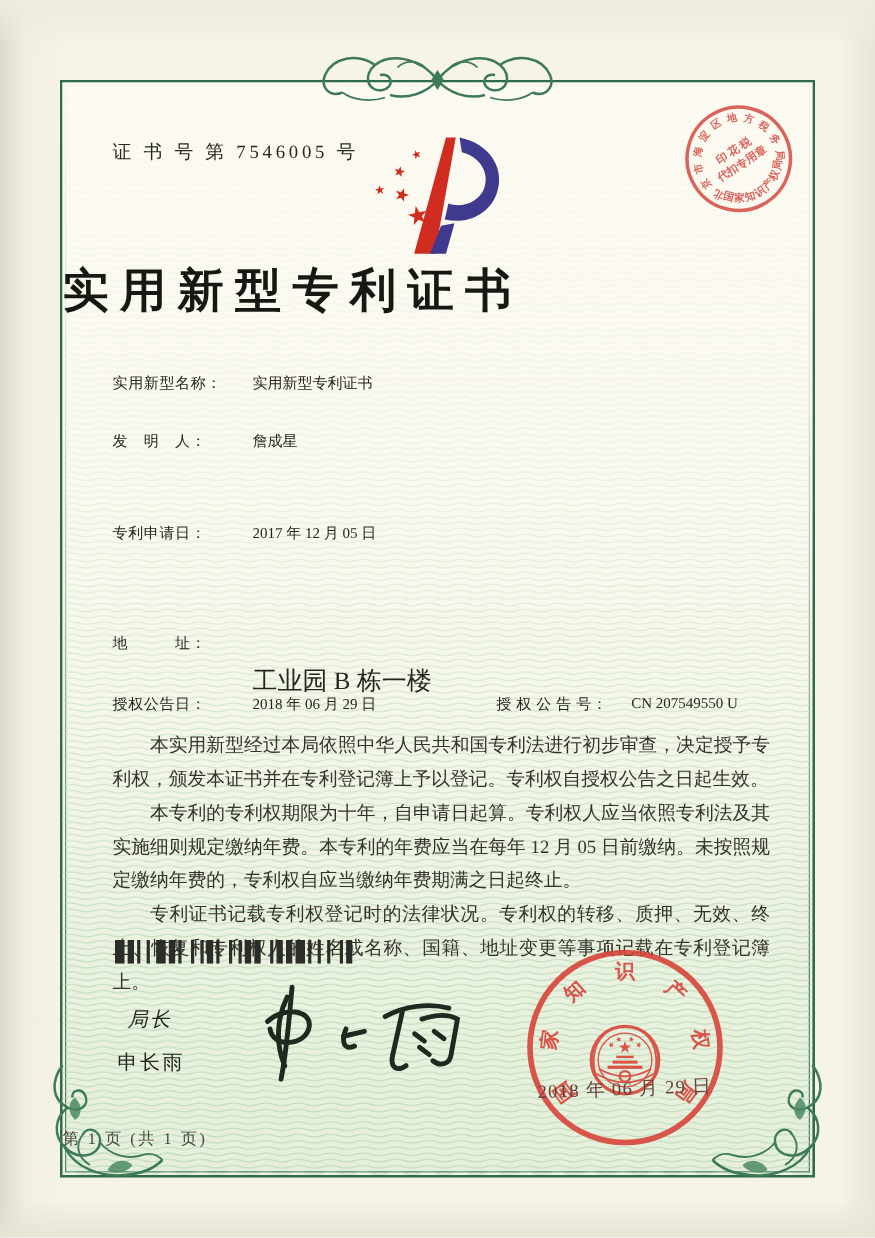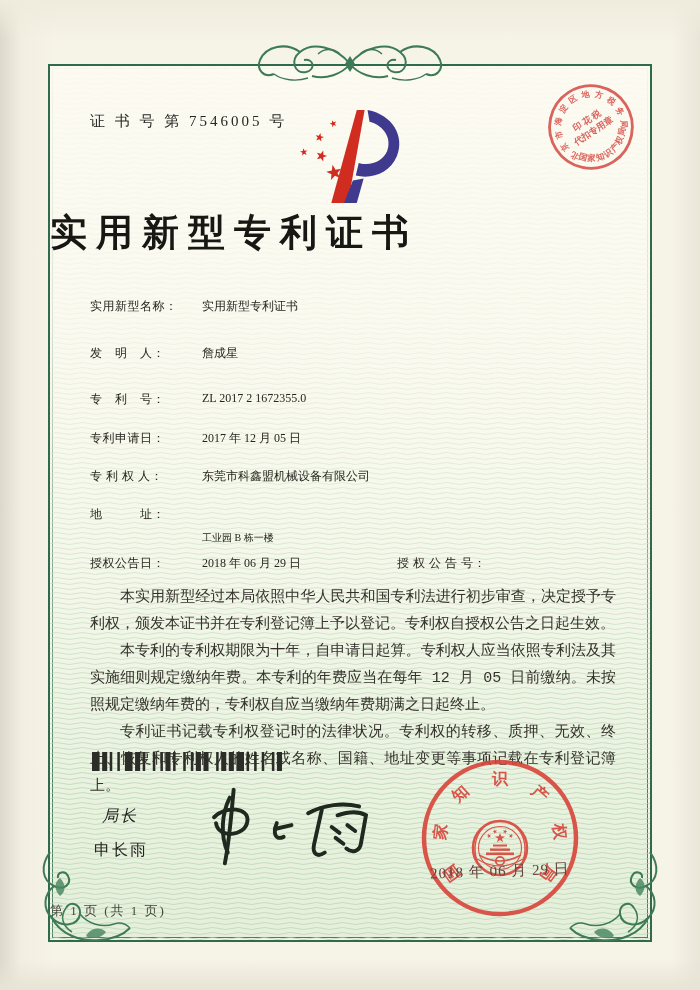--- a/index.html
+++ b/index.html
@@ -23,25 +23,25 @@
     background:linear-gradient(180deg,rgba(252,250,241,.95) 0%,rgba(252,250,241,.8) 28%,rgba(252,250,241,.35) 55%,rgba(252,250,241,0) 82%);}
   .inner{position:absolute;inset:0;}
   
   .certno{position:absolute;left:40px;top:46px;font-size:15px;letter-spacing:3px;color:#262622;text-align:right;}
   .logo{position:absolute;left:234px;top:42px;width:124px;height:98px;}
   .title{position:absolute;left:0;top:142px;width:100%;text-align:left;
     font-size:37px;font-weight:bold;letter-spacing:9px;color:#171714;}
   .frow{position:absolute;left:40px;width:530px;display:flex;font-size:12px;color:#26251f;}
   .flabel{flex:none;width:112px;letter-spacing:.5px;}
   .fvalue{flex:1;}
-  .addr2{position:absolute;left:152px;width:420px;font-size:10px;color:#26251f;}
+  .addr2{position:absolute;left:152px;width:420px;font-size:20px;color:#26251f;}
   .grantno{position:absolute;left:307px;top:0;display:flex;}
   .grantno .flabel{width:108px;}
   .paras{position:absolute;left:40px;top:518px;width:526px;
-    font-size:15px;line-height:27px;text-align:justify;color:#34322c;font-family:Liberation Mono, monospace;}
+    font-size:15px;line-height:27px;text-align:justify;color:#34322c;}
   .paras p{margin:0;text-indent:2em;}
   .barcode{position:absolute;left:42px;top:686px;width:190px;height:19px;}
   .barcode svg{width:100%;height:100%;}
   .signer-title{position:absolute;left:52px;top:740px;font-size:16px;letter-spacing:2px;color:#23231f;font-style:italic;}
   .signer-name{position:absolute;left:44px;top:774px;font-size:16px;letter-spacing:2px;color:#23231f;}
   .signature{position:absolute;left:138px;top:714px;width:205px;height:98px;}
   .seal{position:absolute;left:368px;top:690px;width:164px;height:164px;opacity:.9;}
   .seal-date{position:absolute;left:380px;top:796px;font-size:15px;letter-spacing:1px;
     color:#64413a;transform:rotate(-2deg);white-space:nowrap;}
   .stamp{position:absolute;left:494px;top:14px;width:94px;height:94px;opacity:.82;}
@@ -95,41 +95,34 @@
     <div class="title">实用新型专利证书</div>
 
     <div class="frow" style="top:232px">
       <span class="flabel">实用新型名称：</span>
       <span class="fvalue">实用新型专利证书</span>
     </div>
     <div class="frow" style="top:279px">
       <span class="flabel">发　明　人：</span>
       <span class="fvalue">詹成星</span>
     </div>
-    <div class="frow" style="top:325px">
-      <span class="flabel">专　利　号：</span>
-      <span class="fvalue">ZL 2017 2 1672355.0</span>
-    </div>
-    <div class="frow" style="top:364px">
+    <div class="frow" style="top:352px">
       <span class="flabel">专利申请日：</span>
       <span class="fvalue">2017 年 12 月 05 日</span>
-    </div>
-    <div class="frow" style="top:402px">
-      <span class="flabel">专 利 权 人：</span>
-      <span class="fvalue">东莞市科鑫盟机械设备有限公司</span>
     </div>
     <div class="frow" style="top:440px">
       <span class="flabel">地　　　址：</span>
     </div>
     <div class="addr2" style="top:465px">工业园 B 栋一楼</div>
     <div class="frow" style="top:489px">
       <span class="flabel">授权公告日：</span>
       <span class="fvalue">2018 年 06 月 29 日</span>
       <span class="grantno">
         <span class="flabel">授 权 公 告 号：</span>
+        <span>CN 207549550 U</span>
       </span>
     </div>
 
     <div class="paras">
       <p>本实用新型经过本局依照中华人民共和国专利法进行初步审查，决定授予专利权，颁发本证书并在专利登记簿上予以登记。专利权自授权公告之日起生效。</p>
       <p>本专利的专利权期限为十年，自申请日起算。专利权人应当依照专利法及其实施细则规定缴纳年费。本专利的年费应当在每年 12 月 05 日前缴纳。未按照规定缴纳年费的，专利权自应当缴纳年费期满之日起终止。</p>
       <p>专利证书记载专利权登记时的法律状况。专利权的转移、质押、无效、终止、恢复和专利权人的姓名或名称、国籍、地址变更等事项记载在专利登记簿上。</p>
     </div>
 
     <div class="barcode">

